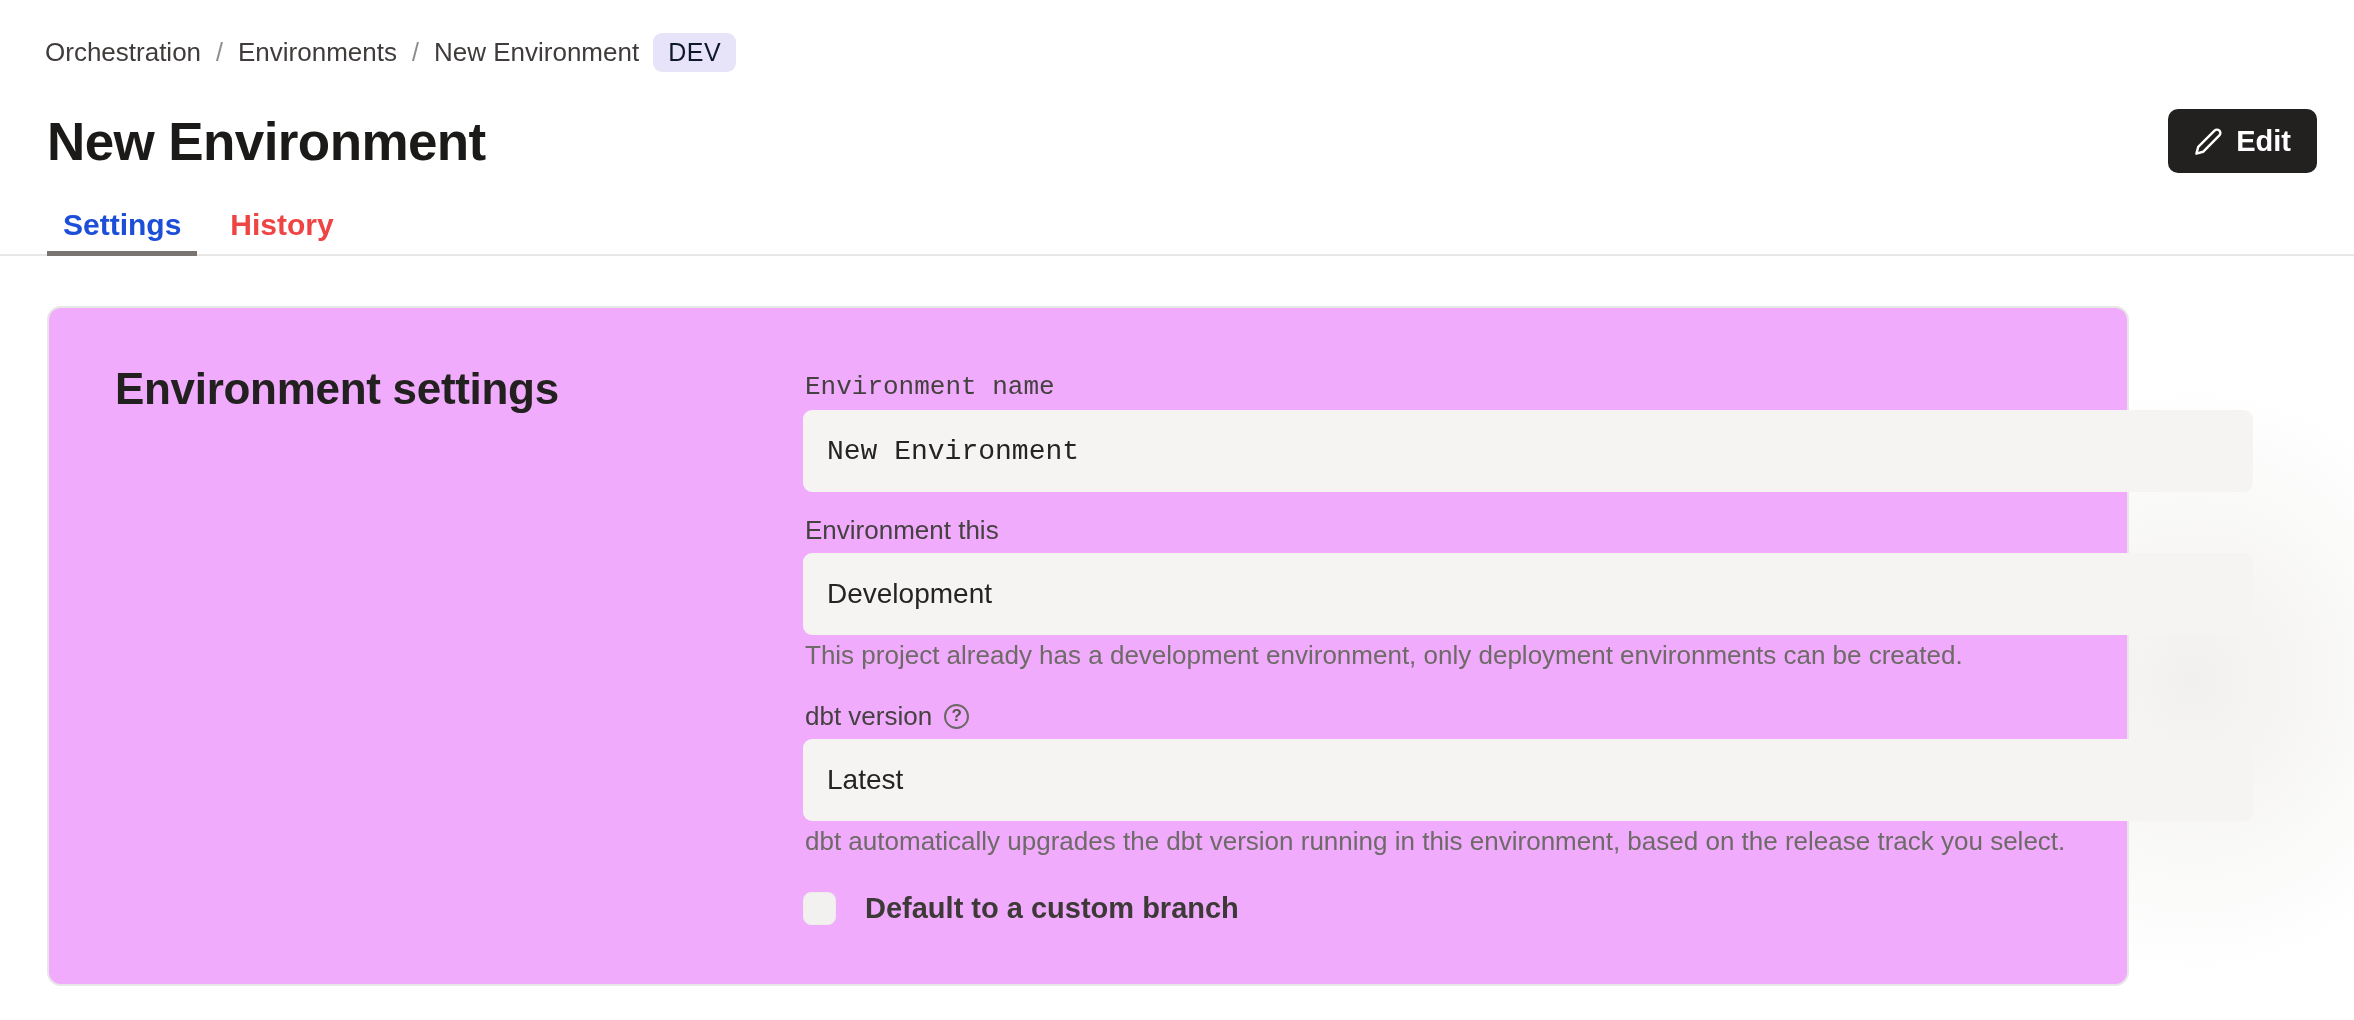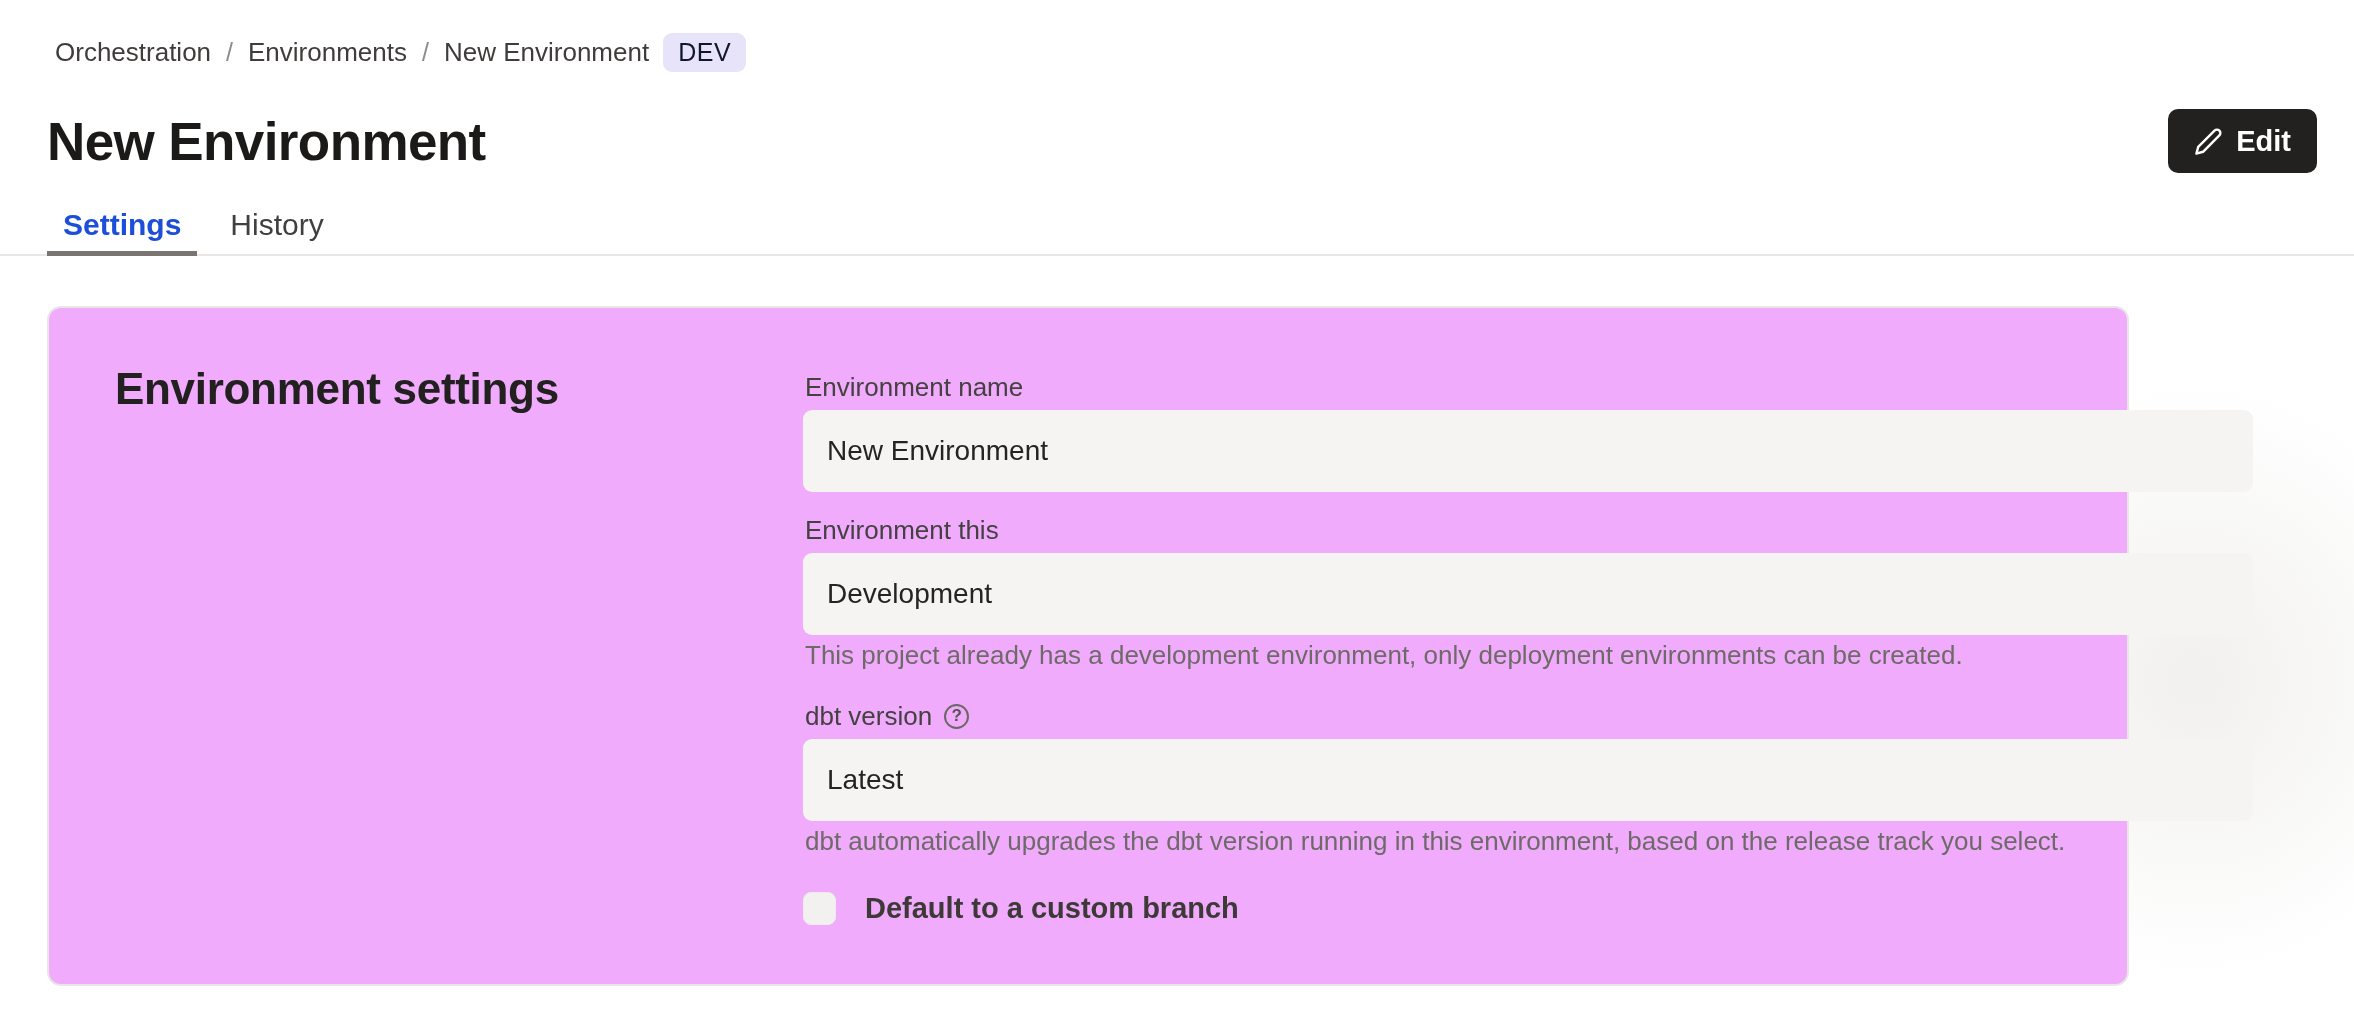--- a/index.html
+++ b/index.html
@@ -17,55 +17,55 @@
   body{font-family:"Liberation Sans", sans-serif;color:var(--ink);position:relative;}
 
   .page{position:relative;width:2354px;height:1020px;background:#fff;}
   .page::after{ 
     content:'';position:absolute;right:-220px;top:270px;width:760px;height:820px;
     background:radial-gradient(closest-side,#f1f0ee 0%,rgba(255,255,255,0) 72%);
     z-index:0;pointer-events:none;
   }
 
   
-  .breadcrumb{position:absolute;left:55px;top:33px;display:flex;align-items:center;font-size:26px;color:#3f3c3b;z-index:2;justify-content:center;}
+  .breadcrumb{position:absolute;left:45px;top:33px;display:flex;align-items:center;font-size:26px;color:#3f3c3b;z-index:2;justify-content:center;}
   .breadcrumb a{color:#3f3c3b;text-decoration:none;cursor:pointer;}
   .breadcrumb .sep{color:#8f8b89;margin:0 15px;font-size:25px;}
   .badge{display:inline-flex;align-items:center;background:var(--badge-bg);color:#0f172a;
     font-size:25px;font-weight:500;letter-spacing:.5px;height:39px;padding:0 15px;border-radius:9px;margin-left:14px;}
 
   
   .header-row{position:absolute;left:47px;right:37px;top:106px;height:70px;display:flex;align-items:center;justify-content:space-between;z-index:2;}
   h1{font-size:53px;font-weight:600;letter-spacing:-0.6px;color:var(--ink);}
   .edit-btn{display:flex;align-items:center;gap:13px;background:var(--btn-bg);color:#fff;border:none;
     border-radius:10px;height:64px;padding:7px 26px;font-size:29px;font-weight:600;cursor:pointer;font-family:inherit;}
   .edit-btn svg{width:29px;height:29px;}
 
   
   .tabbar{position:absolute;left:0;right:0;top:196px;height:60px;border-bottom:2px solid var(--card-border);
     display:flex;align-items:center;padding-left:47px;z-index:2;}
   .tab{position:relative;height:100%;display:flex;align-items:center;padding:0 16px;font-size:30px;
-    color:#404040;font-weight:400;cursor:pointer;}
+    color:#ef4444;font-weight:700;cursor:pointer;}
   .tab + .tab{margin-left:17px;}
   .tab.active{color:#1d4ed8;font-weight:600;}
   .tab.active::after{content:'';position:absolute;left:0;right:0;bottom:-2px;height:5px;background:var(--underline);}
 
   
   .card{position:absolute;left:47px;top:306px;width:2082px;height:680px;background:#f0abfc;
     border:2px solid var(--card-border);border-radius:14px;z-index:1;}
   .section-heading{position:absolute;left:66px;top:56px;font-size:44px;font-weight:600;color:#232120;letter-spacing:-0.3px;}
 
   .form{position:absolute;left:754px;top:62px;width:1450px;display:flex;flex-direction:column;}
   .field-label{display:flex;align-items:center;gap:12px;font-size:26px;line-height:34px;font-weight:500;color:var(--label);margin:0 0 6px 2px;}
   .help-icon{width:25px;height:25px;border:2px solid #6b6764;border-radius:50%;color:#57534f;
     font-size:17px;font-weight:700;display:inline-flex;align-items:center;justify-content:center;cursor:pointer;}
   .input{height:82px;background:var(--input-bg);border-radius:9px;display:flex;align-items:center;
     padding:0 24px;font-size:28px;color:#262423;cursor:default;}
   .helper{font-size:26px;line-height:30px;color:var(--helper);margin-top:5px;margin-left:2px;}
-  .field--name{margin-bottom:21px;}
+  .field--name{margin-bottom:21px;font-family:Liberation Mono, monospace;}
   .field--type{margin-bottom:29px;}
   .field--version{margin-bottom:36px;}
 
   .checkbox-row{display:flex;align-items:center;margin-left:0;}
   .checkbox{width:33px;height:33px;background:#f2f1f0;border:1px solid #ececea;border-radius:8px;cursor:pointer;flex:none;}
   .checkbox-label{font-size:29px;font-weight:600;color:#3c3937;margin-left:29px;text-align:right;}
 </style>
 </head>
 <body>
 

